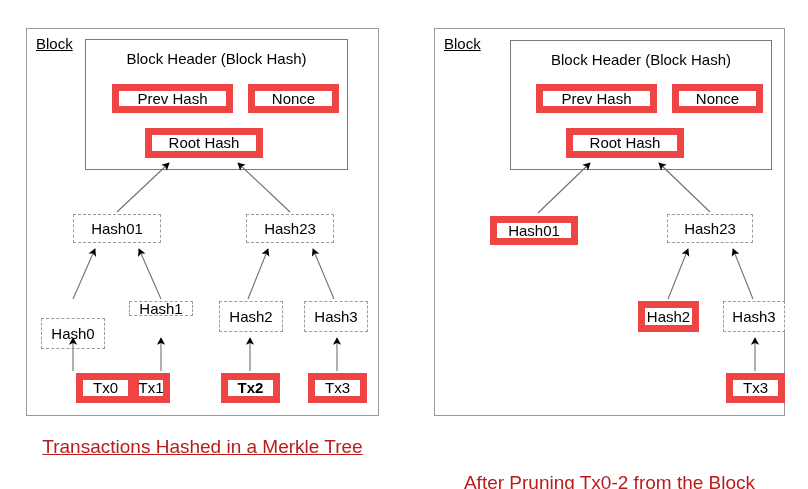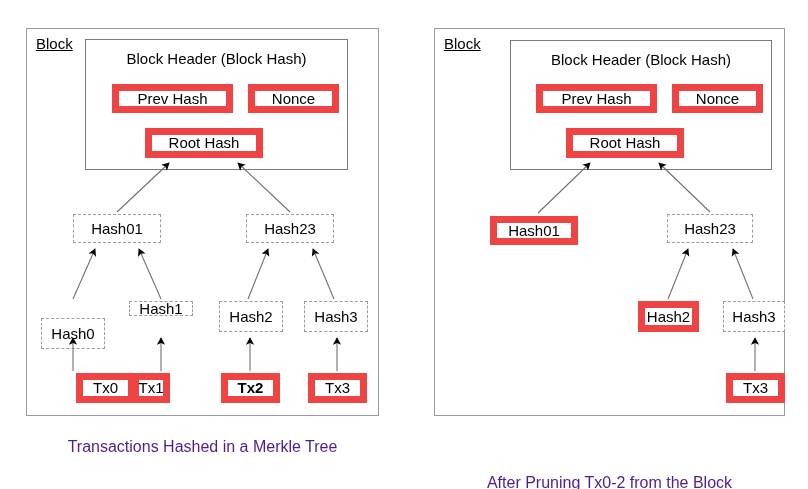--- a/index.html
+++ b/index.html
@@ -71,24 +71,25 @@
   }
   .node.solid {
     border: 7px solid #ef4444;
   }
   .node.dashed {
     border: 1px dashed #9b9b9b;
   }
   .caption {
     position: absolute;
     text-align: center;
-    font-size: 16px;
+    font-size: 19px;
     line-height: 17px;
     white-space: nowrap;
-    color: #4c1d95;
+    color: #b91c1c;
+    text-decoration: underline;
   }
 </style>
 </head>
 <body>
 
 <div id="stage">
 
   <div class="panel" style="left:26px; top:28px; width:353px; height:388px;"></div>
 
   <div class="panel-label" style="left:36px; top:36px;">Block</div>

